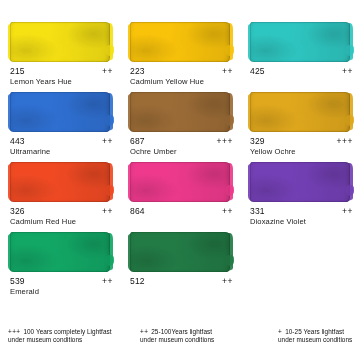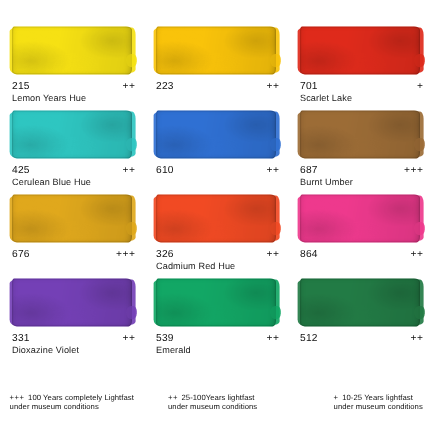--- a/index.html
+++ b/index.html
@@ -182,83 +182,72 @@
         <div class="swatch-wrap">
           <div class="swatch" style="background: rgb(248, 195, 11);">
             <span class="edge"></span>
             <span class="nick" style="background: rgb(248, 195, 11);"></span>
           </div>
         </div>
         <div class="label-row">
           <span class="code">223</span>
           <span class="lightfast">++</span>
         </div>
-      </div>
-      <div class="cell">
-        <div class="swatch-wrap">
-          <div class="swatch" style="background: rgb(222, 42, 27);">
-            <span class="edge"></span>
-            <span class="nick" style="background: rgb(222, 42, 27);"></span>
-          </div>
-        </div>
-        <div class="label-row">
-          <span class="code">701</span>
-          <span class="lightfast">+</span>
-        </div>
-        <div class="pname">Scarlet Lake</div>
+        <div class="pname">Cadmium Yellow Hue</div>
       </div>
       <div class="cell">
         <div class="swatch-wrap">
           <div class="swatch" style="background: rgb(47, 197, 193);">
             <span class="edge"></span>
             <span class="nick" style="background: rgb(47, 197, 193);"></span>
           </div>
         </div>
         <div class="label-row">
           <span class="code">425</span>
           <span class="lightfast">++</span>
         </div>
-        <div class="pname">Cerulean Blue Hue</div>
       </div>
       <div class="cell">
         <div class="swatch-wrap">
           <div class="swatch" style="background: rgb(48, 112, 210);">
             <span class="edge"></span>
             <span class="nick" style="background: rgb(48, 112, 210);"></span>
           </div>
         </div>
         <div class="label-row">
-          <span class="code">610</span>
-          <span class="lightfast">++</span>
-        </div>
+          <span class="code">443</span>
+          <span class="lightfast">++</span>
+        </div>
+        <div class="pname">Ultramarine</div>
       </div>
       <div class="cell">
         <div class="swatch-wrap">
           <div class="swatch" style="background: rgb(156, 108, 54);">
             <span class="edge"></span>
             <span class="nick" style="background: rgb(156, 108, 54);"></span>
           </div>
         </div>
         <div class="label-row">
           <span class="code">687</span>
           <span class="lightfast">+++</span>
         </div>
-        <div class="pname">Burnt Umber</div>
+        <div class="pname">Ochre Umber</div>
       </div>
       <div class="cell">
         <div class="swatch-wrap">
           <div class="swatch" style="background: rgb(224, 168, 28);">
             <span class="edge"></span>
             <span class="nick" style="background: rgb(224, 168, 28);"></span>
           </div>
         </div>
         <div class="label-row">
-          <span class="code">676</span>
+          <span class="code">329</span>
           <span class="lightfast">+++</span>
         </div>
+        <div class="pname">Yellow Ochre</div>
       </div>
       <div class="cell">
         <div class="swatch-wrap">
           <div class="swatch" style="background: rgb(241, 74, 36);">
             <span class="edge"></span>
             <span class="nick" style="background: rgb(241, 74, 36);"></span>
           </div>
         </div>
         <div class="label-row">
           <span class="code">326</span>

